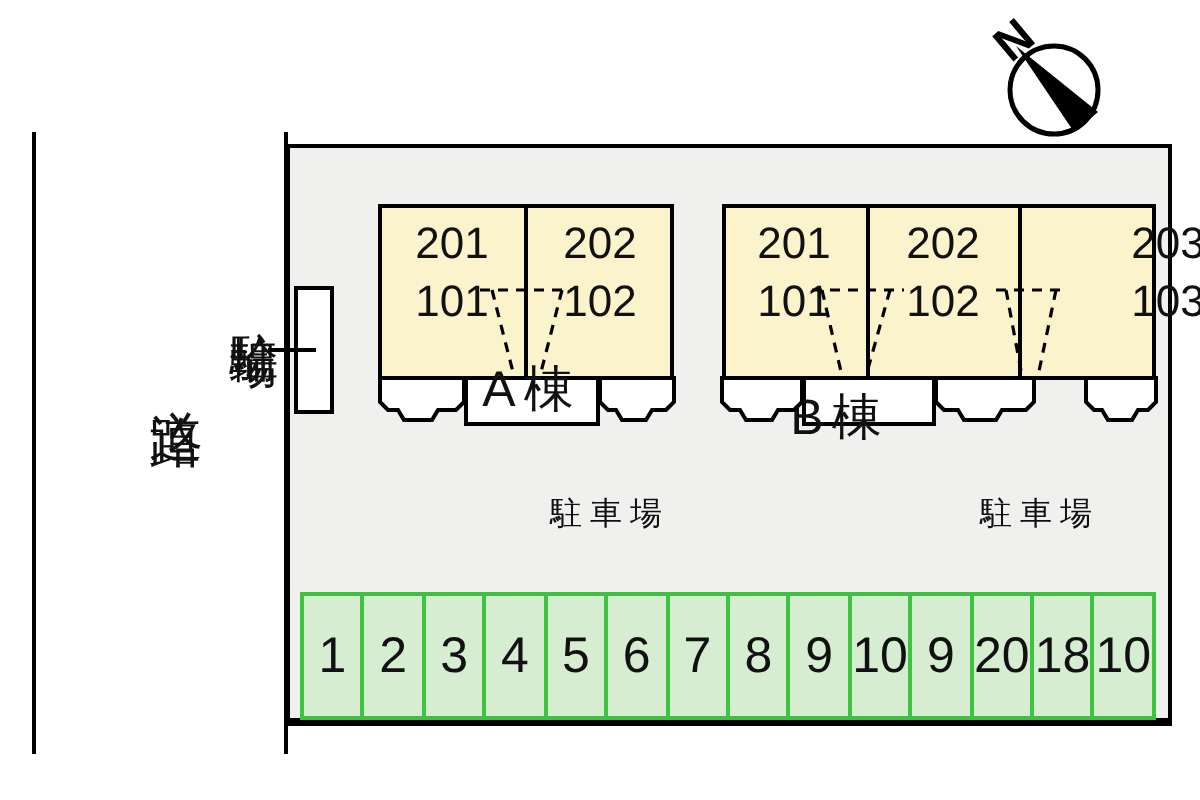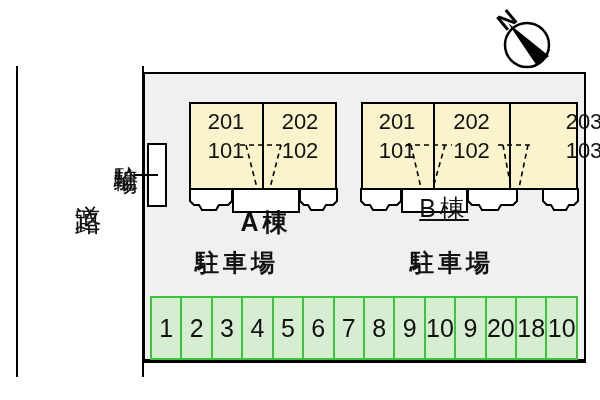--- a/index.html
+++ b/index.html
@@ -31,21 +31,21 @@
   .bldg{background:var(--building_fill);border:2px solid #000;box-sizing:border-box;}
   #bldg-a{left:189px;top:102px;width:148px;height:88px;}
   #bldg-b{left:361px;top:102px;width:217px;height:88px;}
   .divider{position:absolute;top:0;bottom:0;width:2px;background:#000;}
   
   .unit-label{text-align:center;font-size:22px;line-height:29px;}
   
   .recess{top:188px;height:25px;background:#fff;border:2px solid #000;box-sizing:border-box;}
   .bname{font-size:25px;letter-spacing:4px;text-align:center;width:80px;white-space:nowrap;}
   
-  .plabel{top:247px;width:140px;text-align:left;font-size:24px;letter-spacing:4px;font-weight:bold;}
+  .plabel{top:247px;width:140px;text-align:right;font-size:16px;letter-spacing:4px;}
   
   #parking-strip{
     left:150px;top:296px;width:428px;height:64px;display:flex;
     background:var(--stall_fill);border:2px solid var(--stall_border);
     box-sizing:border-box;
   }
   .stall{flex:1;border-left:2px solid var(--stall_border);
     display:flex;align-items:center;justify-content:center;font-size:25px;}
   .stall:first-child{border-left:none;}
   
@@ -72,40 +72,40 @@
   </div>
   <div class="abs unit-label" style="left:189px;width:74px;top:107px;">
     <div>201</div>
     <div>101</div>
   </div>
   <div class="abs unit-label" style="left:263px;width:74px;top:107px;">
     <div>202</div>
     <div>102</div>
   </div>
   <div class="abs recess" style="left:232px;width:68px;"></div>
-  <div class="abs bname" style="left:226px;top:206px;font-weight:bold;">A棟</div>
+  <div class="abs bname" style="left:226px;top:178px;">A棟</div>
 
   <div id="bldg-b" class="abs bldg">
     <div class="divider" style="left:70px;"></div>
     <div class="divider" style="left:146px;"></div>
   </div>
   <div class="abs unit-label" style="left:361px;width:72px;top:107px;">
     <div>201</div>
     <div>101</div>
   </div>
   <div class="abs unit-label" style="left:433px;width:77px;top:107px;">
     <div>202</div>
     <div>102</div>
   </div>
   <div class="abs unit-label" style="left:510px;width:68px;top:107px;padding-left:40px;">
     <div>203</div>
     <div>103</div>
   </div>
   <div class="abs recess" style="left:401px;width:67px;"></div>
-  <div class="abs bname" style="left:404px;top:192px;text-decoration:underline;">B棟</div>
+  <div class="abs bname" style="left:380px;top:192px;">B棟</div>
 
   <div class="abs plabel" style="left:195px;">駐車場</div>
   <div class="abs plabel" style="left:410px;">駐車場</div>
 
   <div id="parking-strip" class="abs">
     <div class="stall">
         <span>1</span>
       </div>
     <div class="stall">
         <span>2</span>

